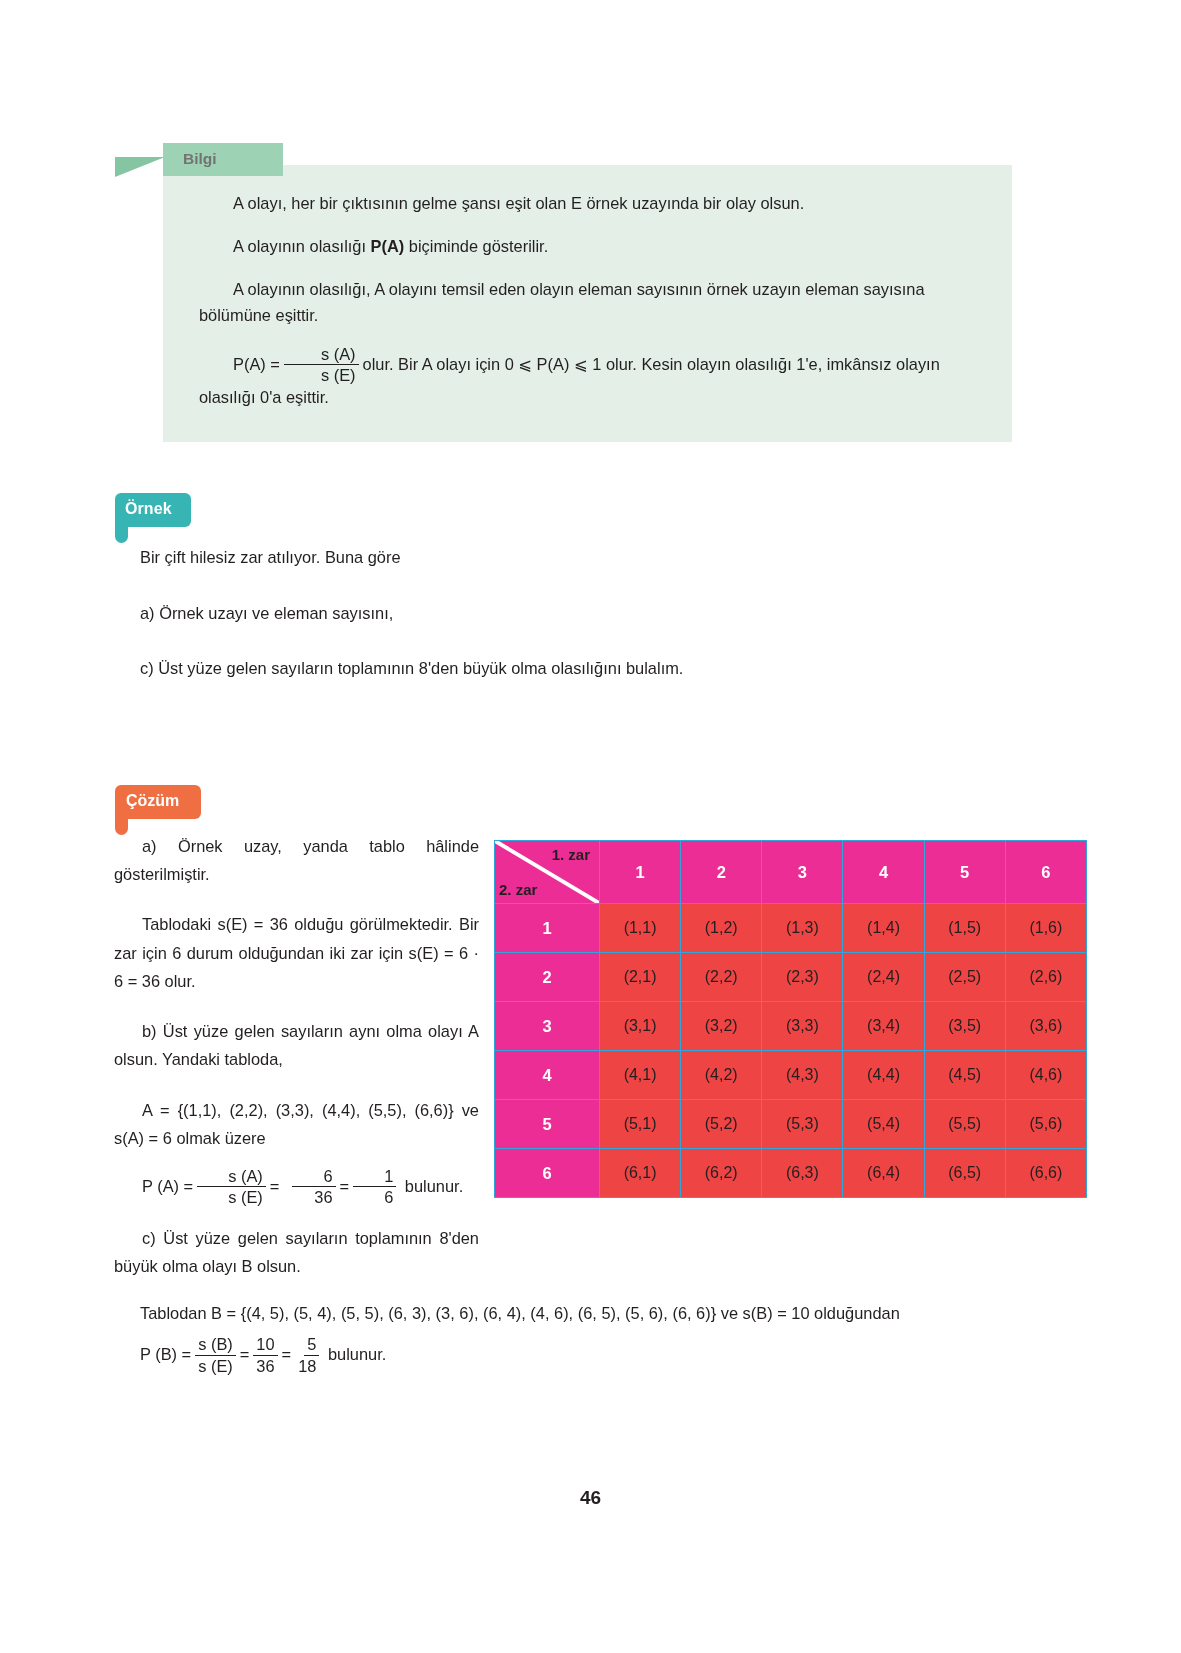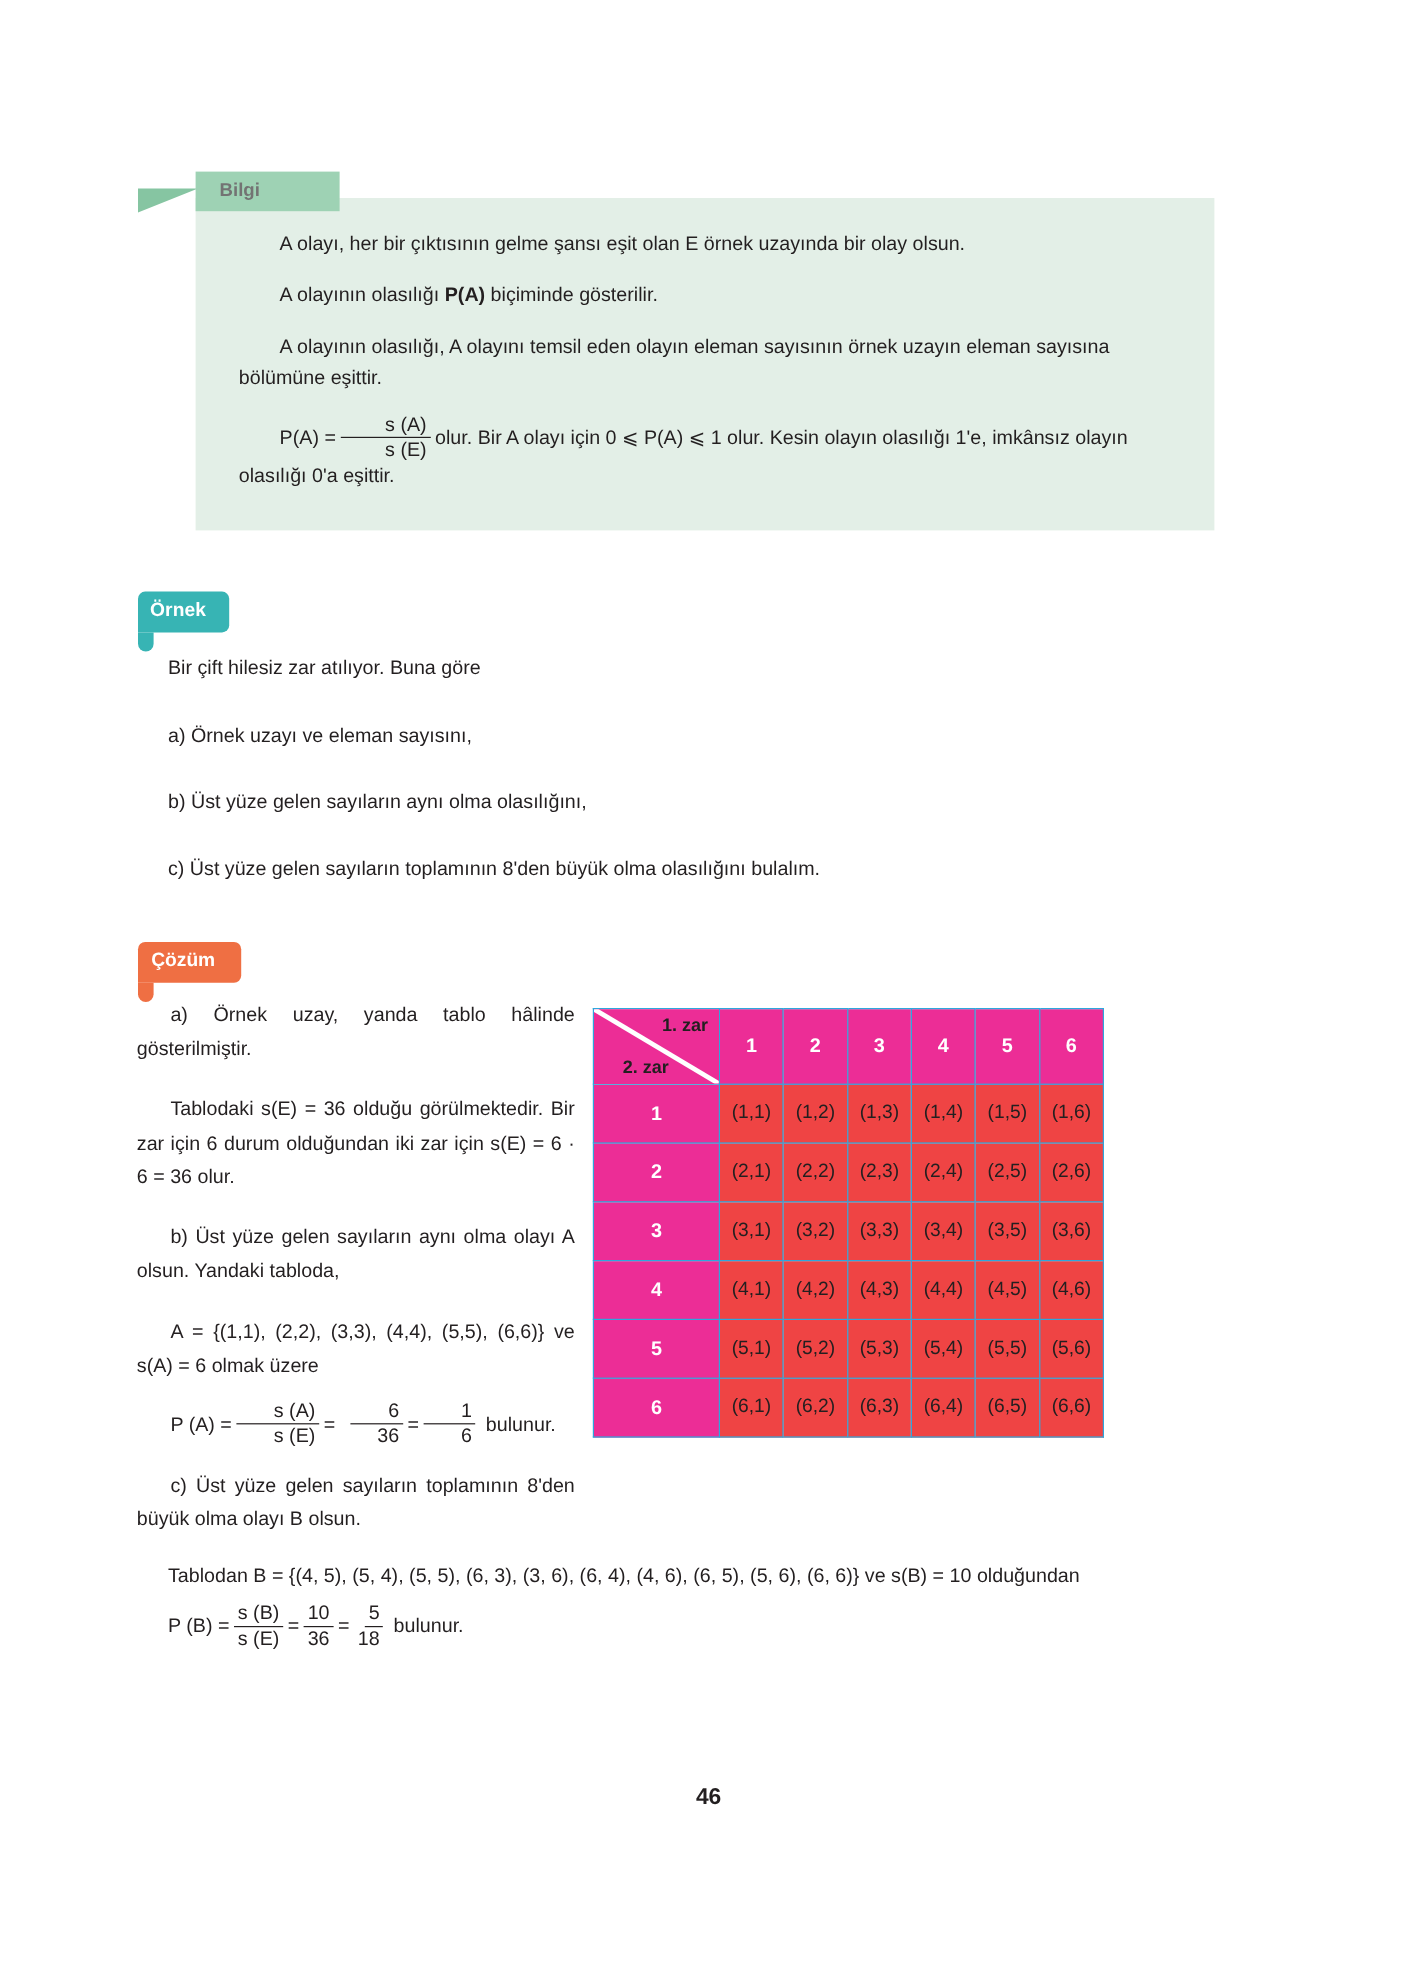--- a/index.html
+++ b/index.html
@@ -208,21 +208,21 @@
   }
   .sol-col p.indent { text-indent: 28px; }
   .sol-col p.tight { margin-bottom: 16px; }
 
   
   .dice-table {
     position: absolute;
     left: 494px;
     top: 840px;
     border-collapse: collapse;
-    width: 426px;
+    width: 593px;
   }
   .dice-table td, .dice-table th {
     border: 1.6px solid #2ea7dd;
     text-align: center;
     vertical-align: middle;
     font-size: 16px;
     font-weight: normal;
     height: 48px;
     padding: 0;
     background: #ef4444;
@@ -245,21 +245,21 @@
     position: absolute;
     right: 9px;
     top: 5px;
     font-size: 15px;
     font-weight: bold;
     color: #231f20;
     z-index: 2;
   }
   .corner-bot {
     position: absolute;
-    left: 24px;
+    left: 4px;
     bottom: 5px;
     font-size: 15px;
     font-weight: bold;
     color: #231f20;
     z-index: 2;
   }
   .dice-table th.colhead {
     background: #ec2d96;
     color: #ffffff;
     font-weight: bold;
@@ -323,21 +323,20 @@
     </div>
   </div>
 
   <div class="ornek-badge">
     <span>Örnek</span>
   </div>
 
   <div class="ornek-block">
     <p>Bir çift hilesiz zar atılıyor. Buna göre</p>
     <p>a) Örnek uzayı ve eleman sayısını,</p>
-    <p>b) Üst yüze gelen sayıların aynı olma olasılığını,</p>
     <p>c) Üst yüze gelen sayıların toplamının 8'den büyük olma olasılığını bulalım.</p>
   </div>
 
   <div class="cozum-badge">
     <span>Çözüm</span>
   </div>
 
   <div class="sol-col">
     <p class="indent">a) Örnek uzay, yanda tablo hâlinde gösterilmiştir.</p>
     <p class="indent">Tablodaki s(E) = 36 olduğu görülmektedir. Bir zar için 6 durum olduğundan iki zar için s(E) = 6 · 6 = 36 olur.</p>

